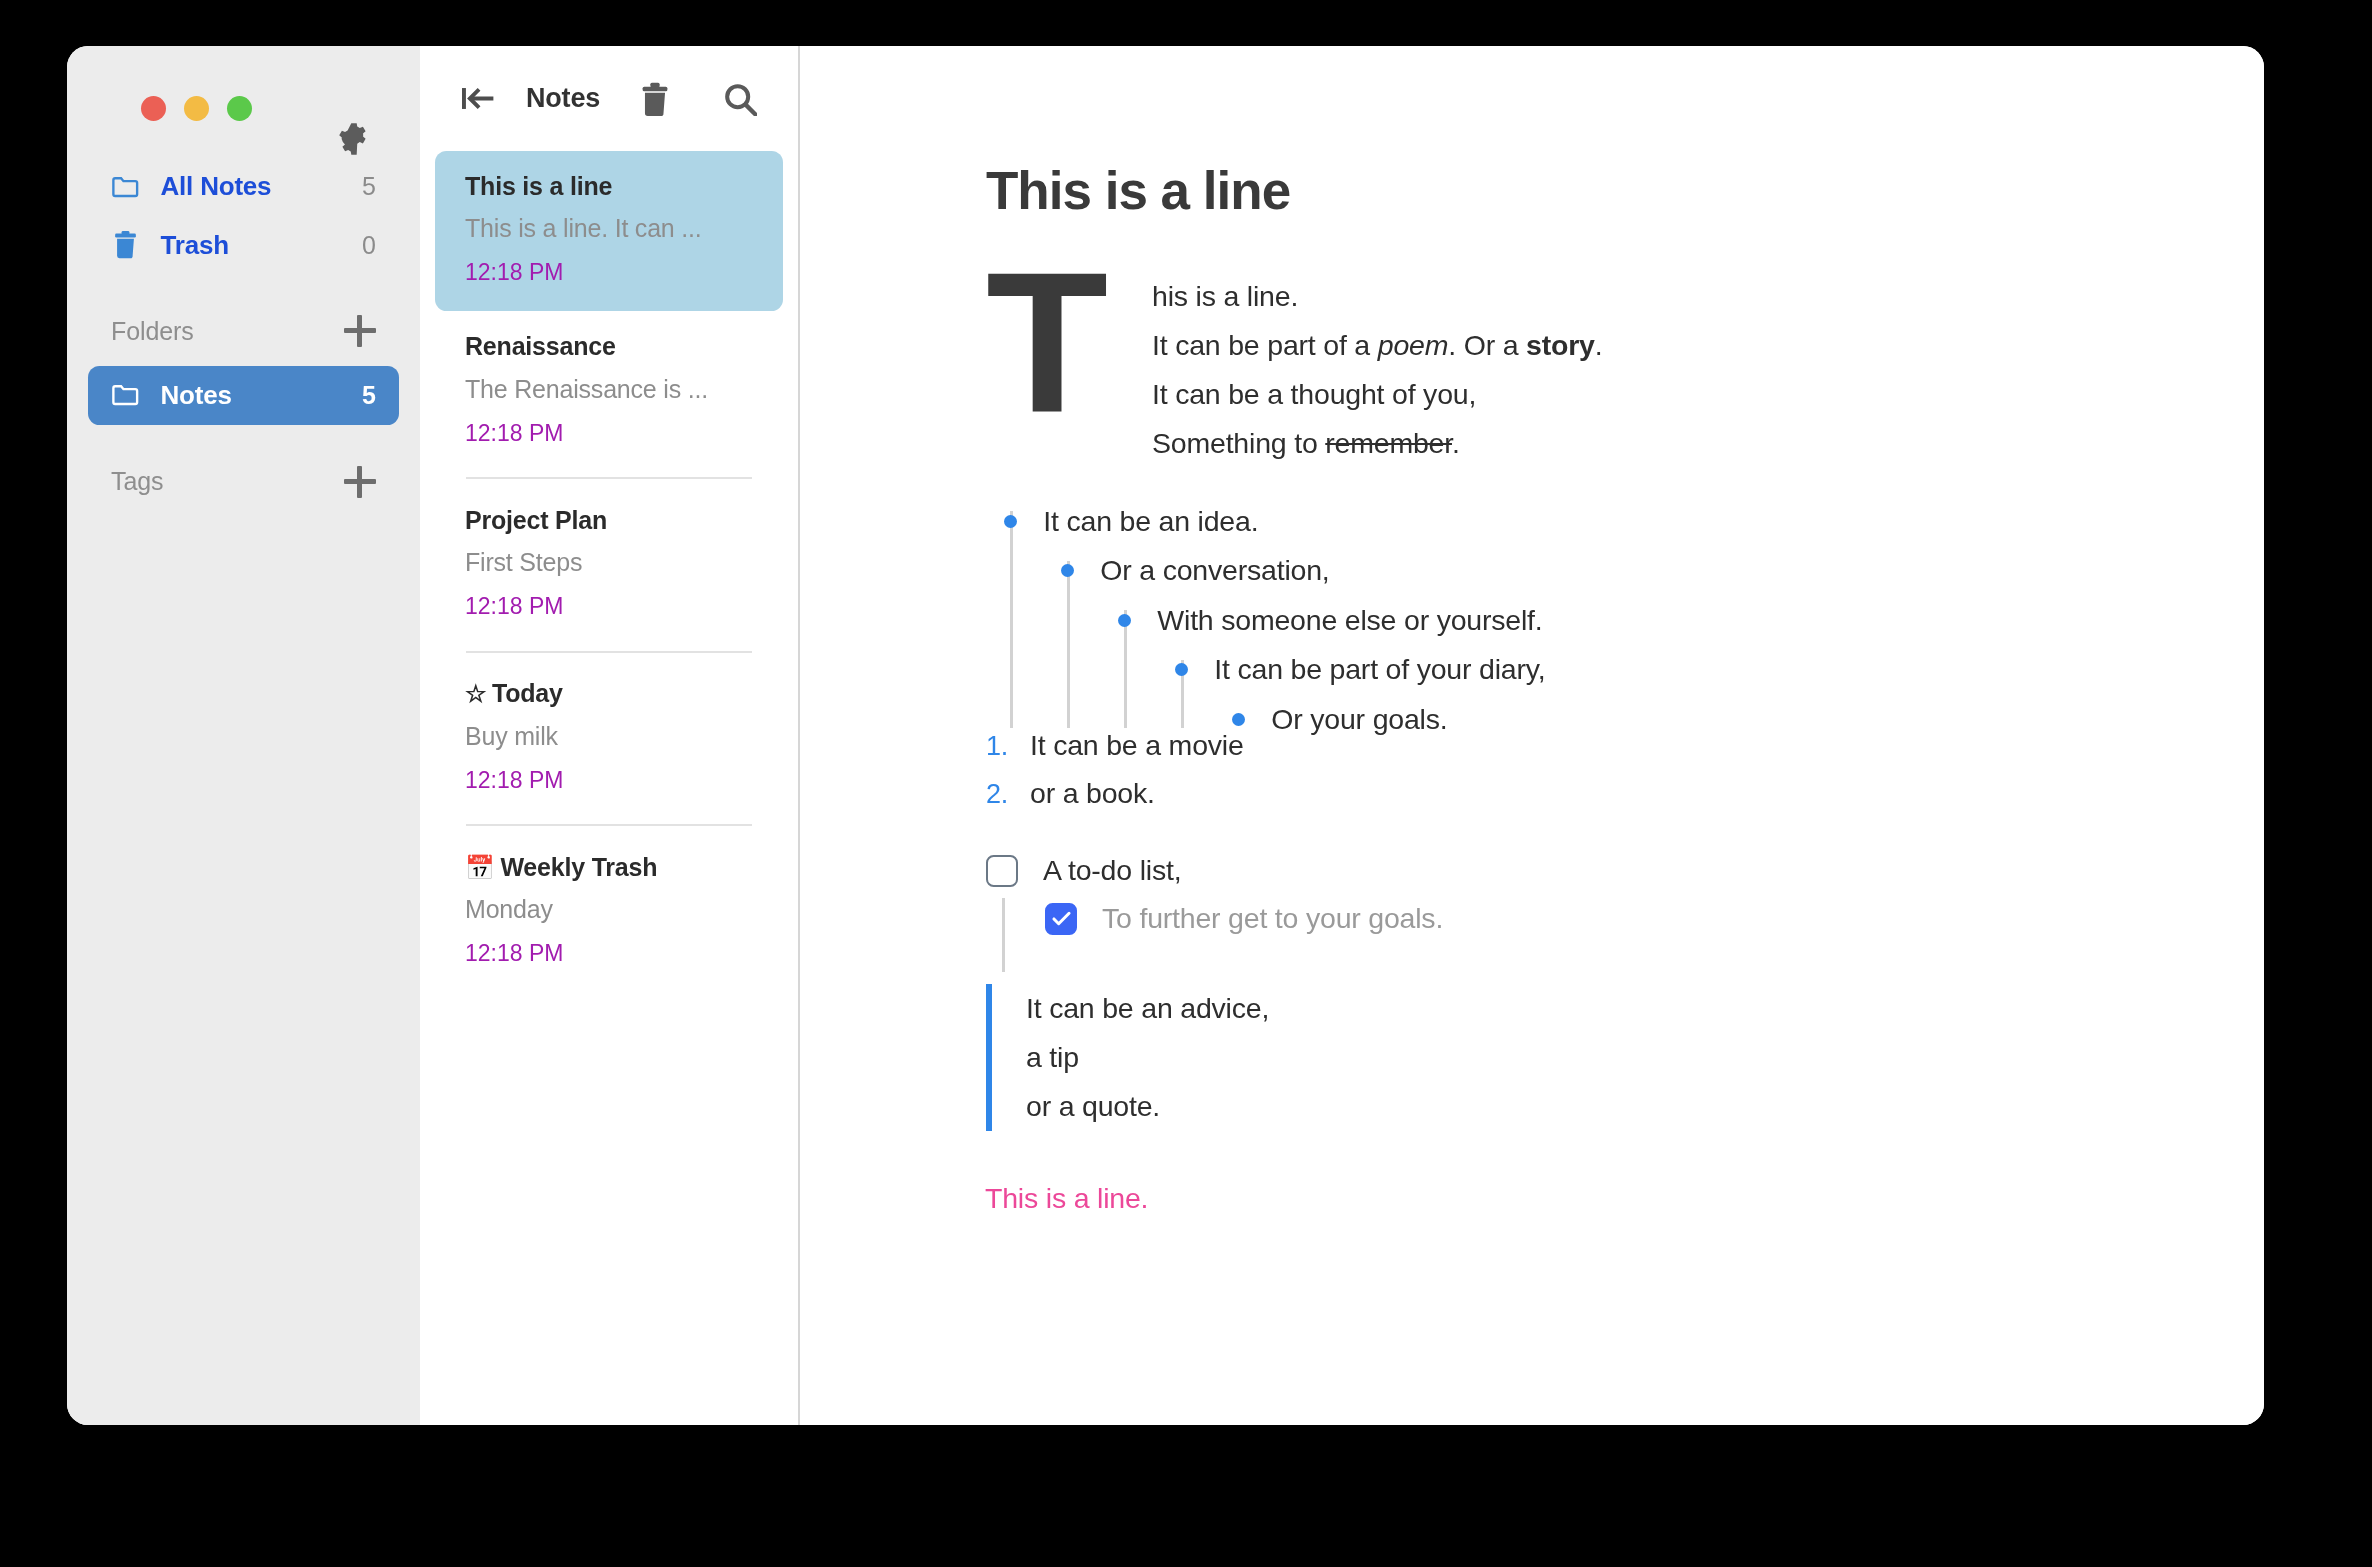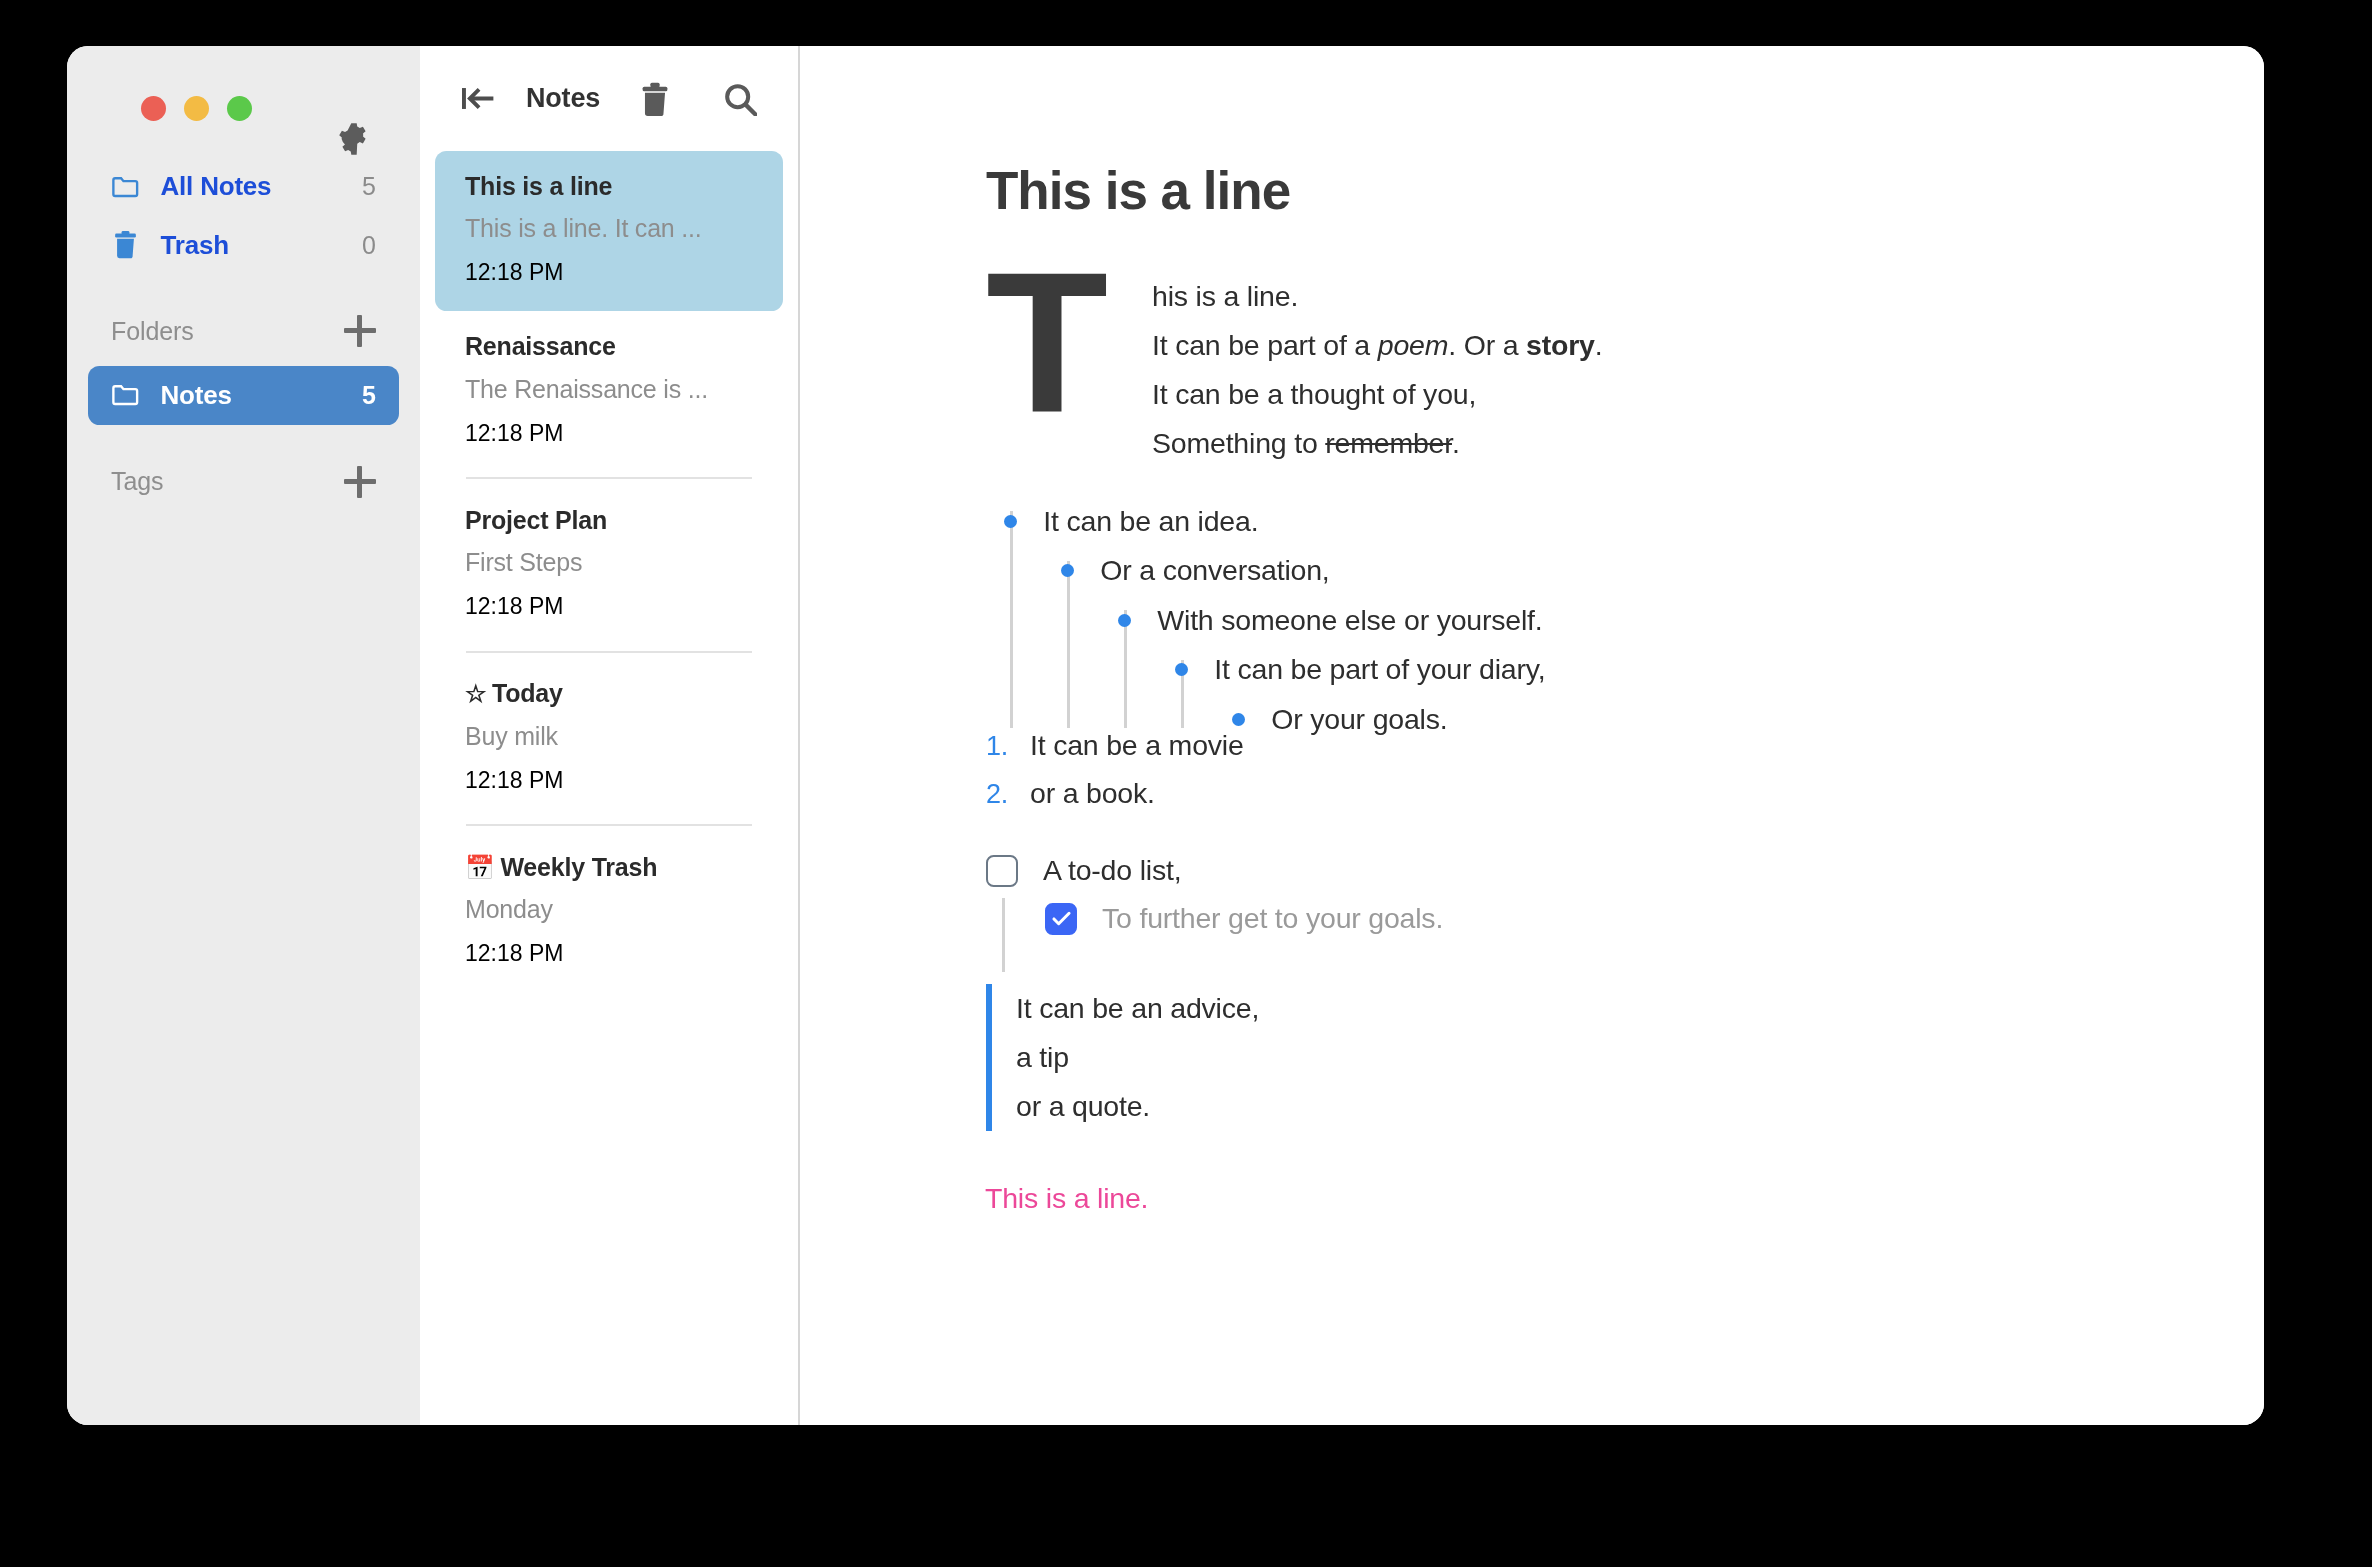--- a/index.html
+++ b/index.html
@@ -123,21 +123,21 @@
   }
   .note-item.selected { background: #aed5e6; }
   .note-title {
     font-size: 25px; font-weight: 700; color: #2b2b2b;
     letter-spacing: -0.2px; white-space: nowrap;
   }
   .note-preview {
     font-size: 25px; color: #8d8d8d; margin-top: 13.3px;
     letter-spacing: -0.2px; white-space: nowrap; overflow: hidden;
   }
-  .note-time { font-size: 23px; color: #000000; margin-top: 16px; }
+  .note-time { font-size: 23px; color: #a21caf; margin-top: 16px; }
   .note-sep { height: 1.9px; background: #e2e2e2; margin: 5.7px 46px 5.7px 46px; }
   .note-emoji { font-size: 24px; margin-right: 5.7px; }
 
   
   .editor {
     flex: 1;
     background: #fff;
     padding: 114px 0 0 186px;
     overflow: hidden;
     position: relative;
@@ -205,21 +205,21 @@
   .todo-text { font-size: 28.5px; color: #2e2e2e; margin-left: 25px; letter-spacing: -0.2px;}
   .todo-text.done { color: #9a9a9a; }
   .todo-guide {
     position: absolute; left: 16px; top: 44px;
     width: 2.9px; height: 74px; background: #d2d2d2;
   }
 
   
   .quote {
     border-left: 6.7px solid #2f86e8;
-    padding-left: 24px;
+    padding-left: 34px;
     margin-bottom: 51px;
   }
   .quote .qline { font-size: 28.5px; color: #2e2e2e; line-height: 49px; letter-spacing: -0.2px;}
   .closing { font-size: 28.5px; color: #ec4899; letter-spacing: -0.2px; margin-left: -1px;}
 </style>
 </head>
 <body>
 
 <div class="window">
 

